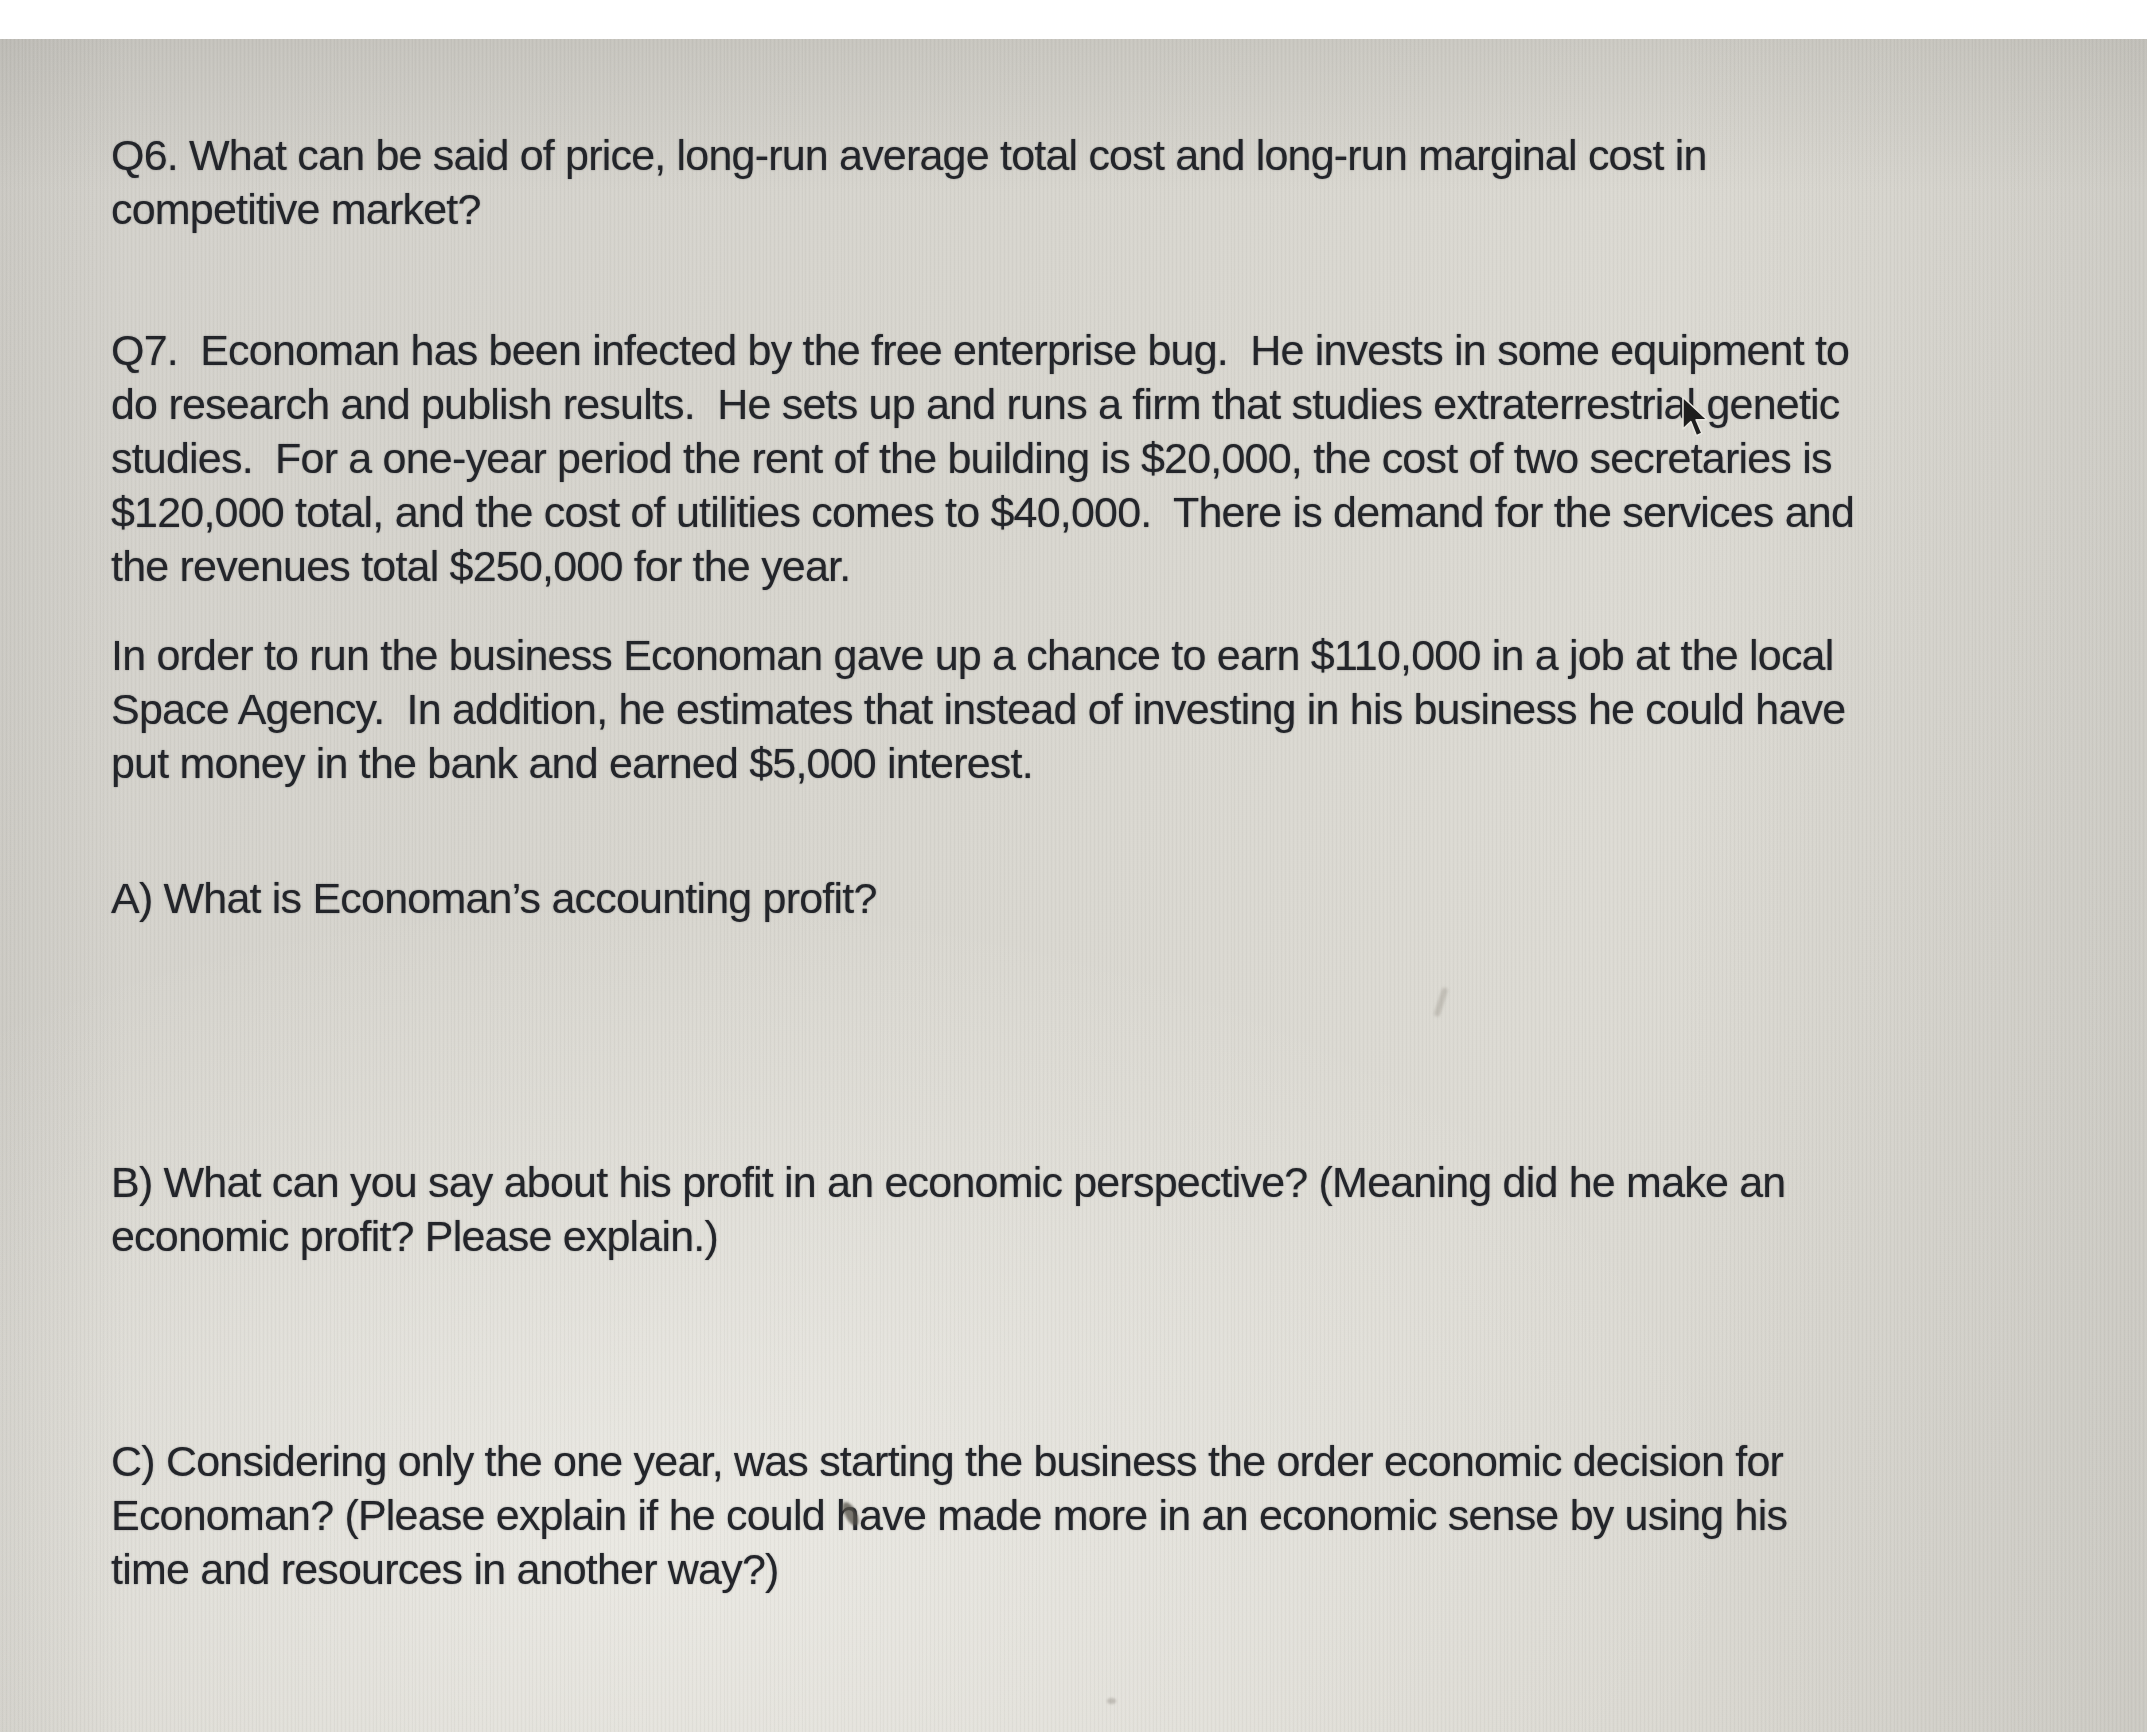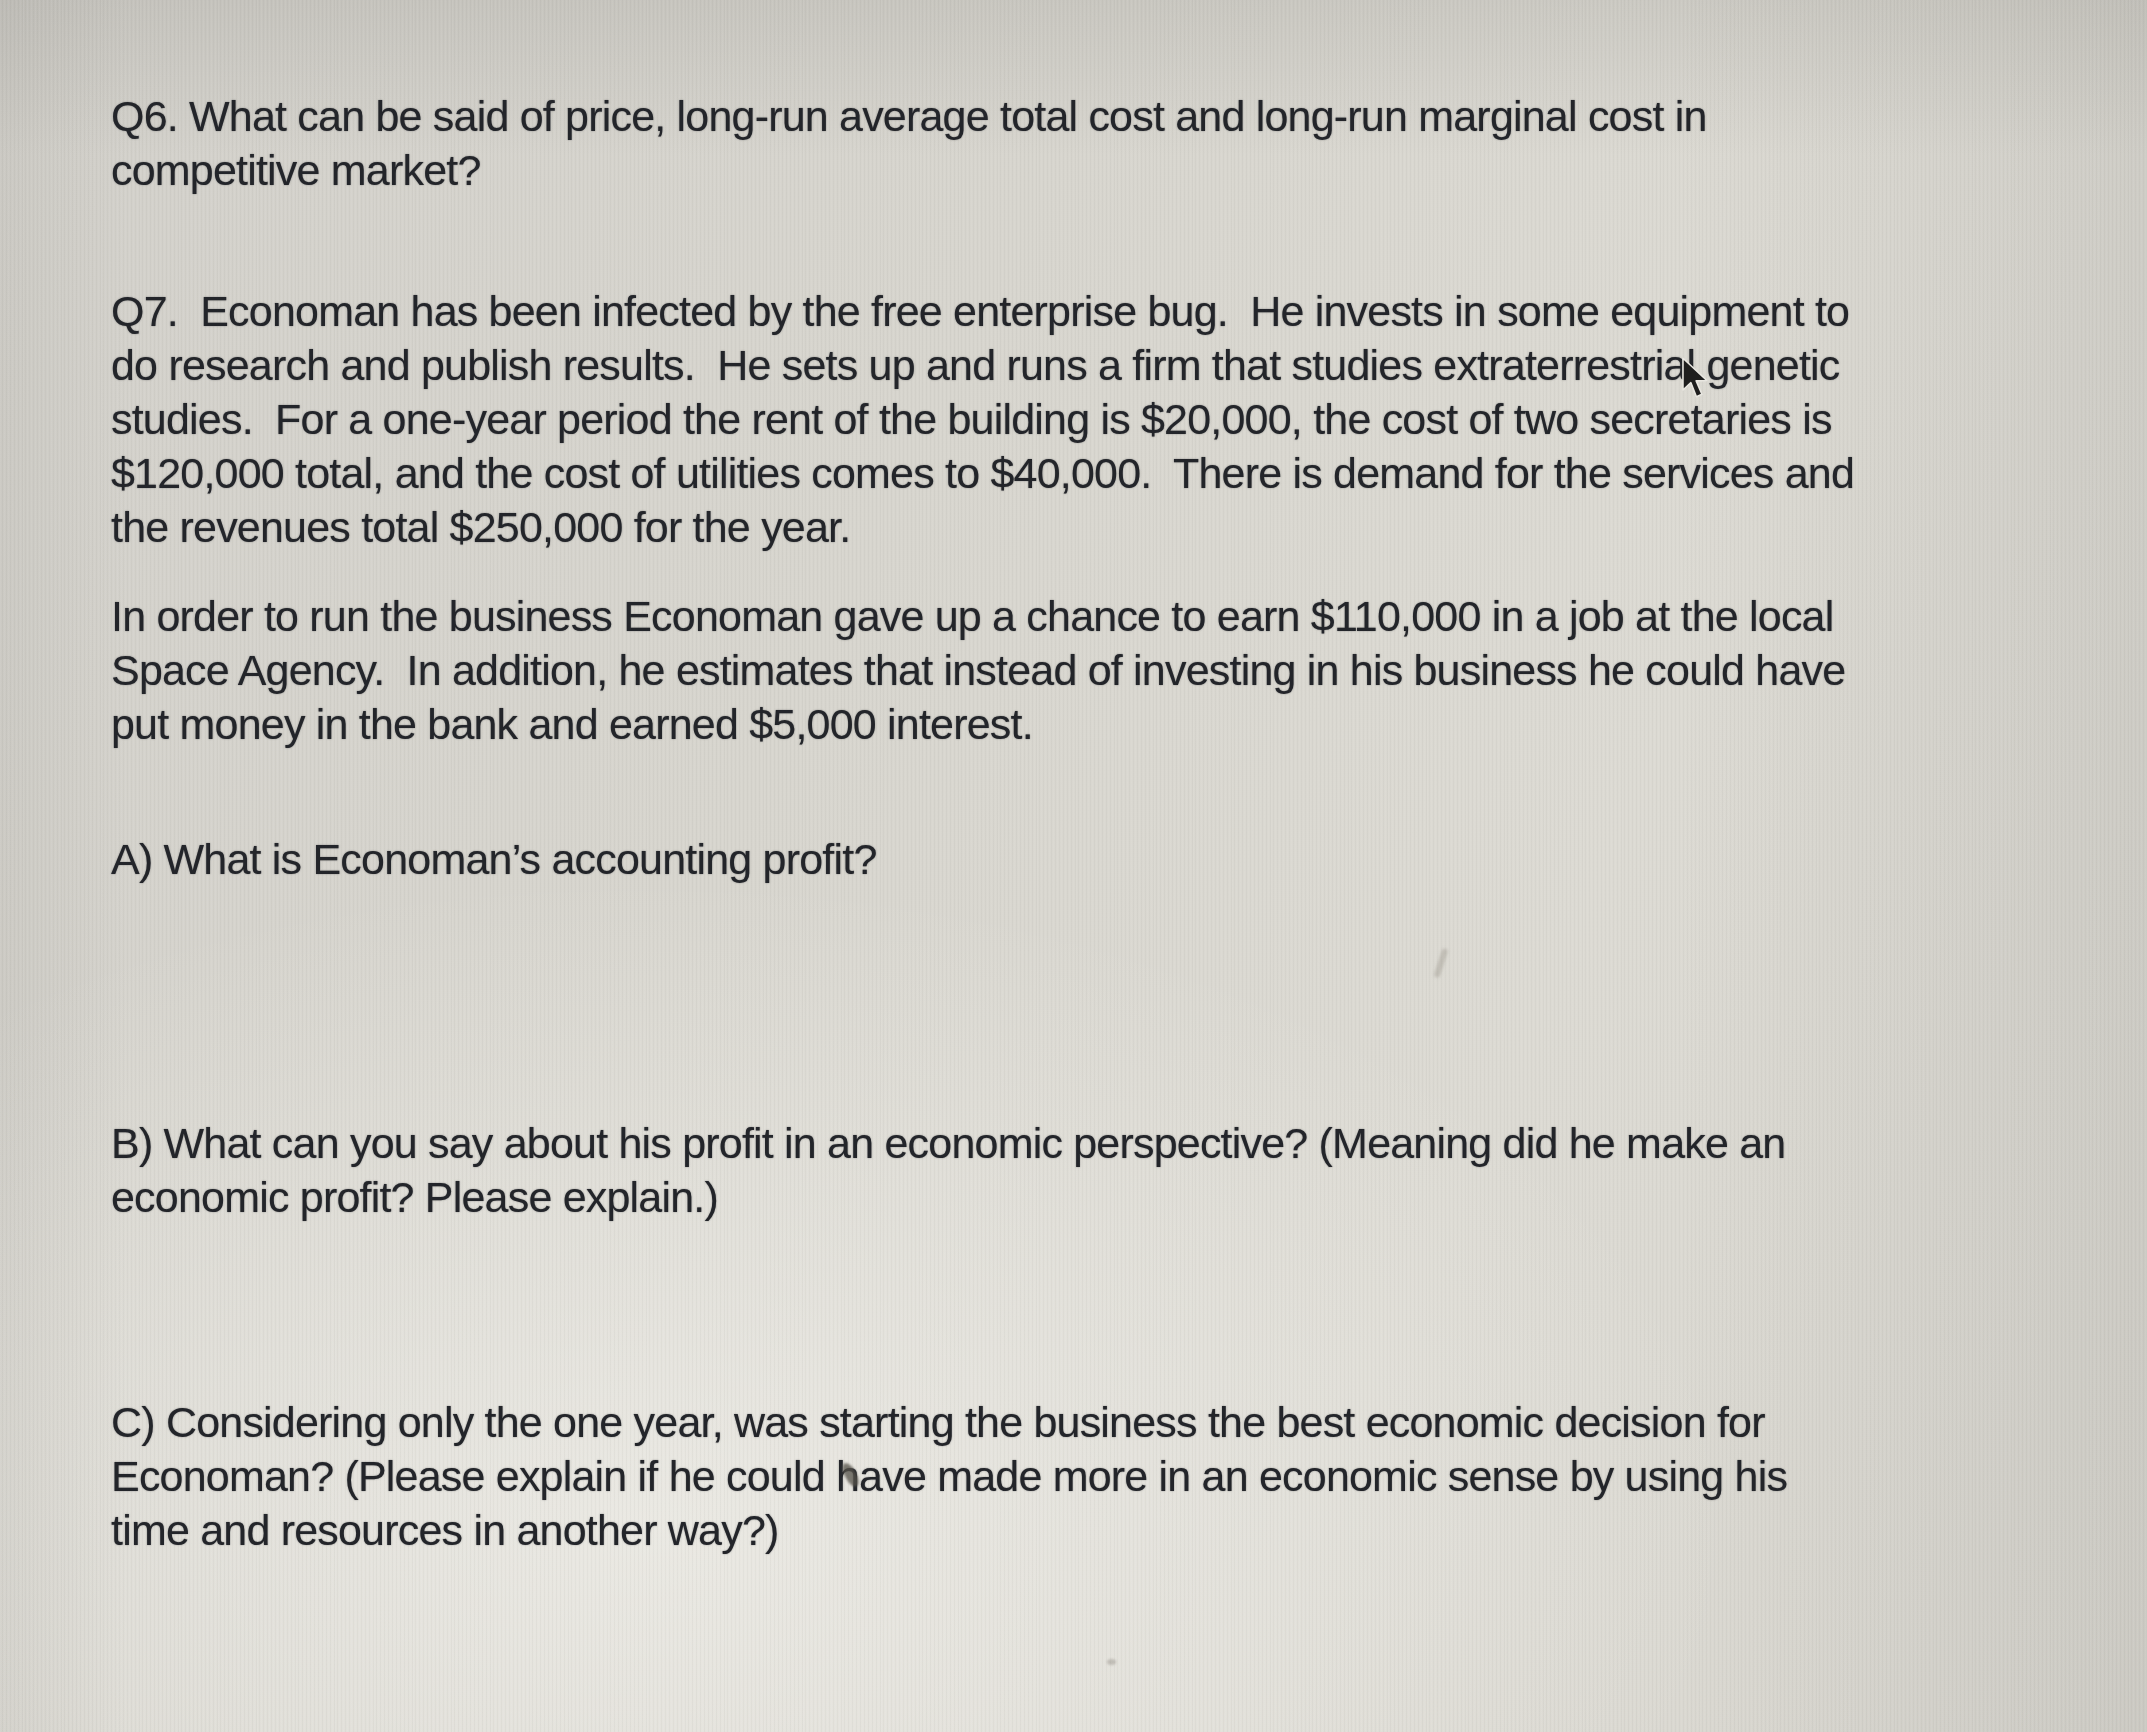--- a/index.html
+++ b/index.html
@@ -20,20 +20,21 @@
       repeating-linear-gradient(90deg,
         rgba(255,255,255,0.05) 0px, rgba(255,255,255,0.05) 1px,
         rgba(0,0,0,0) 1px, rgba(0,0,0,0) 2px,
         rgba(70,70,64,0.04) 2px, rgba(70,70,64,0.04) 3px,
         rgba(0,0,0,0) 3px, rgba(0,0,0,0) 3.9px),
       linear-gradient(180deg, rgba(100,99,94,0.13) 0%, rgba(100,99,94,0) 9%),
       linear-gradient(270deg, rgba(100,99,94,0.11) 0%, rgba(100,99,94,0) 22%),
       linear-gradient(90deg, rgba(110,108,102,0.08) 0%, rgba(110,108,102,0) 6%),
       radial-gradient(ellipse 75% 55% at 30% 88%, rgba(249,248,243,0.55) 0%, rgba(249,248,243,0) 68%),
       linear-gradient(115deg, #d2d0ca 0%, #d7d5ce 38%, #dcdad3 68%, #d8d6cf 100%);
+    margin-top: 39px;
   }
   .textline {
     position: absolute;
     left: 111px;
     width: 2029px;
     color: #23252a;
     font-size: 43px;
     line-height: 54px;
     letter-spacing: -0.8px;
     white-space: pre;
@@ -102,21 +103,21 @@
 
   <div class="textline opportunity">In order to run the business Economan gave up a chance to earn $110,000 in a job at the local
 Space Agency.  In addition, he estimates that instead of investing in his business he could have
 put money in the bank and earned $5,000 interest.</div>
 
   <div class="textline part-a">A) What is Economan’s accounting profit?</div>
 
   <div class="textline part-b">B) What can you say about his profit in an economic perspective? (Meaning did he make an
 economic profit? Please explain.)</div>
 
-  <div class="textline part-c">C) Considering only the one year, was starting the business the best economic decision for
+  <div class="textline part-c">C) Considering only the one year, was starting the business the order economic decision for
 Economan? (Please explain if he could have made more in an economic sense by using his
 time and resources in another way?)</div>
 
   <svg class="cursor" viewBox="0 0 24 36" xmlns="http://www.w3.org/2000/svg">
     <path d="M1.5,1 L1.5,27 L8,21 L12.5,32.5 L17,30.5 L12.3,19.5 L21,19.2 Z" fill="#1e1e1e" stroke="#e9e7e1" stroke-width="1.3" stroke-linejoin="round"></path>
   </svg>
 
   <div class="speck-comma"></div>
   <div class="scratch-faint"></div>
   <div class="dot-faint"></div>

